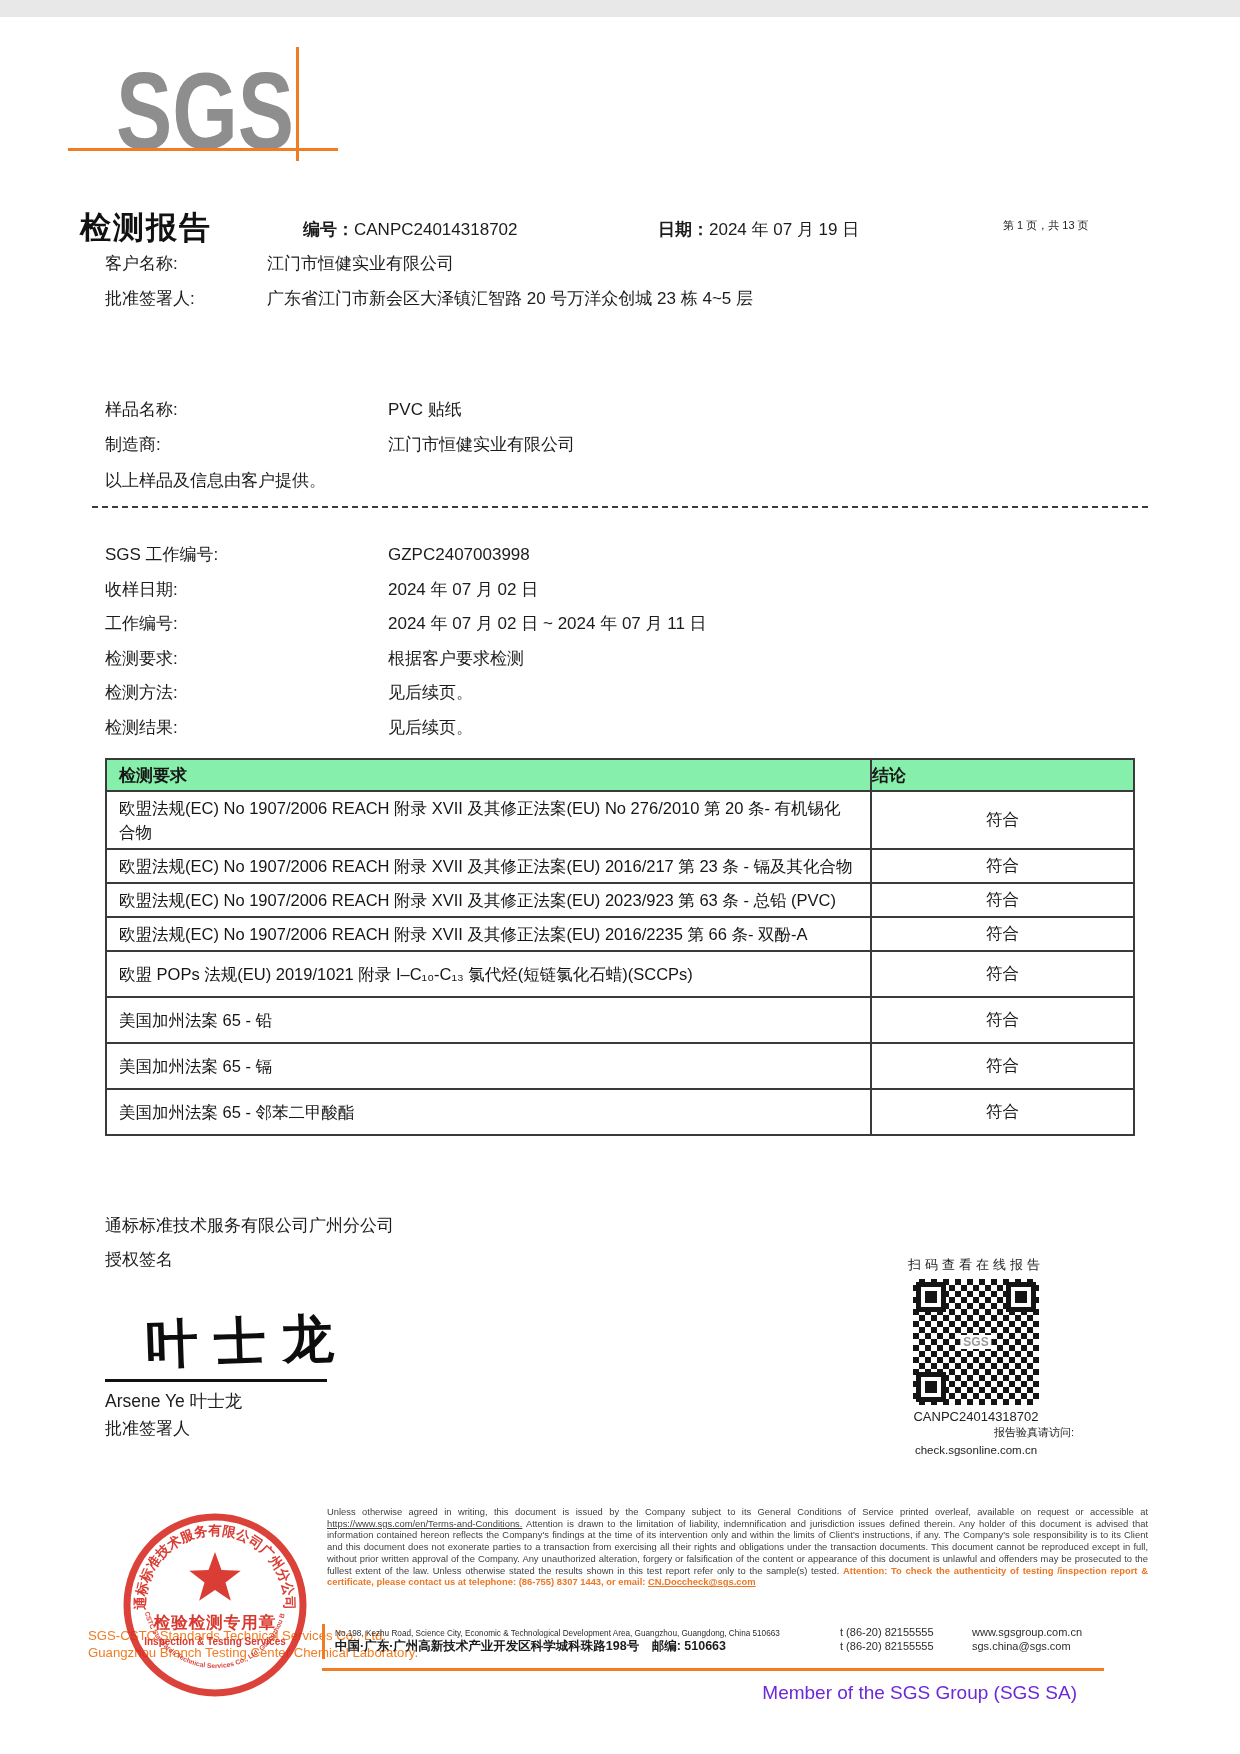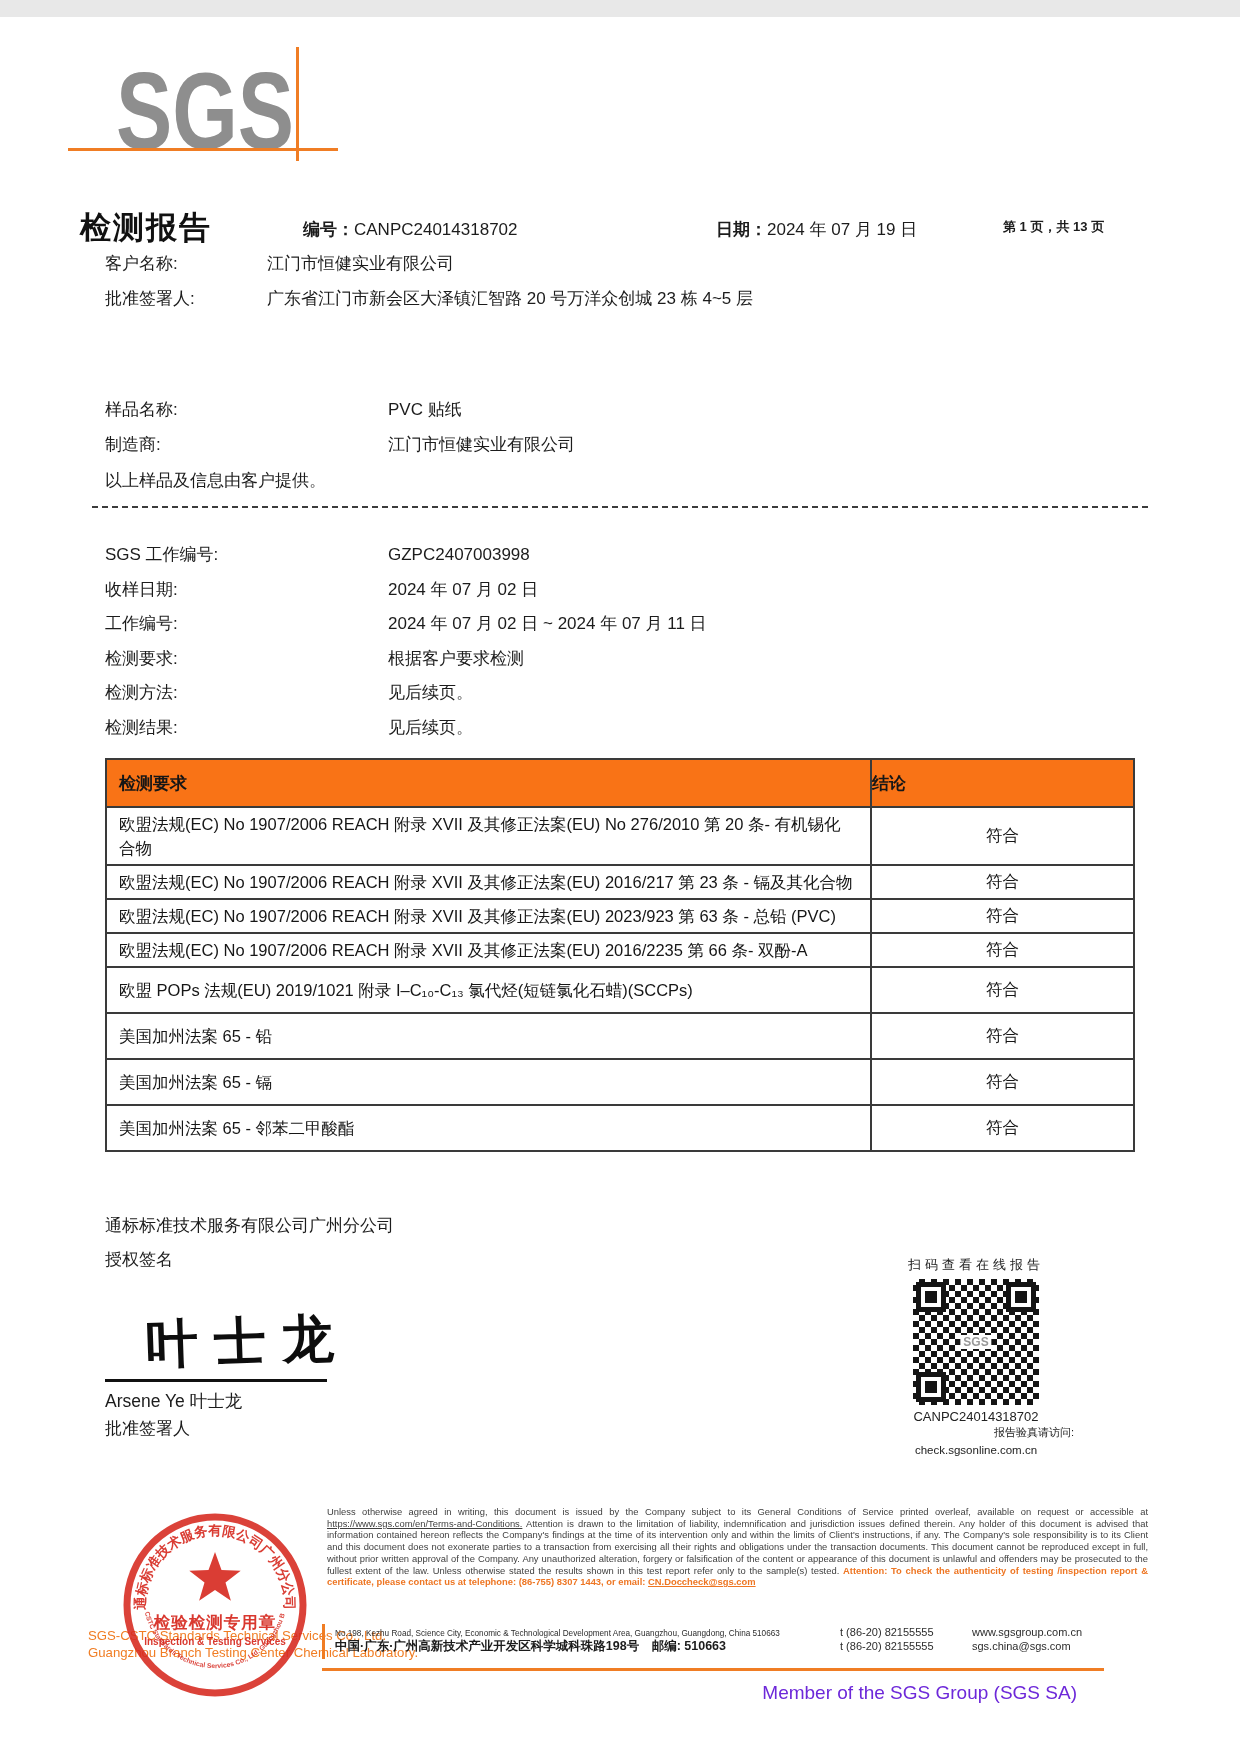--- a/index.html
+++ b/index.html
@@ -26,21 +26,21 @@
   .lbl-cust { display:inline-block; width:162px; }
   .lbl-job  { display:inline-block; width:283px; }
   .note-line { position:absolute; left:105px; top:452px; font-size:17px; }
   .dash-sep { position:absolute; left:92px; top:489px; width:1056px; height:2px;
               background:repeating-linear-gradient(90deg,#3c3c3c 0 6px,transparent 6px 10px); }
 
   
   .res-table { position:absolute; left:105px; top:741px; width:1030px; border-collapse:collapse;
                font-size:16.5px; color:#161616; }
   .res-table th, .res-table td { border:2px solid #3a3a3a; }
-  .res-table th { background:#f97316; height:48px; font-size:17px; }
+  .res-table th { background:#86efac; height:32px; font-size:17px; }
   .res-table th.req { text-align:left; padding-left:12px; }
   .res-table th.con { width:263px; text-align:left; }
   .res-table td.req { padding:4px 14px 4px 12px; line-height:24px;border-radius:23px; }
   .res-table td.con { text-align:center; }
   .res-table tr.single td { height:46px; }
 
   
   .sig-company { position:absolute; left:105px; top:1197px; font-size:17px; }
   .sig-label   { position:absolute; left:105px; top:1231px; font-size:17px; }
   .handwriting { position:absolute; left:146px; top:1290px; font-size:52px; font-weight:bold;
@@ -94,24 +94,24 @@
   <svg class="logo-svg" width="210" height="104">
     <text x="4" y="92" font-family="Liberation Sans, DejaVu Sans, sans-serif" font-weight="bold" font-size="110" fill="#8e8e8e" textLength="178" lengthAdjust="spacingAndGlyphs">SGS</text>
   </svg>
   <div class="logo-underline"></div>
   <div class="logo-vline"></div>
 
   <div class="doc-title">检测报告</div>
   <div class="hdr-item" style="left:303px;">
     <span class="hdr-lbl">编号：</span><span>CANPC24014318702</span>
   </div>
-  <div class="hdr-item" style="left:716px;">
+  <div class="hdr-item" style="left:658px;">
     <span class="hdr-lbl">日期：</span><span>2024 年 07 月 19 日</span>
   </div>
-  <div class="hdr-item" style="left:1003px; font-size:13px;font-weight:bold;">第 1 页，共 13 页</div>
+  <div class="hdr-item" style="left:1003px; font-size:11px;">第 1 页，共 13 页</div>
 
   <div class="rows" style="top:230px;">
     <div class="row">
       <span class="lbl-cust">客户名称:</span><span>江门市恒健实业有限公司</span>
     </div>
     <div class="row">
       <span class="lbl-cust">批准签署人:</span><span>广东省江门市新会区大泽镇汇智路 20 号万洋众创城 23 栋 4~5 层</span>
     </div>
   </div>
 

